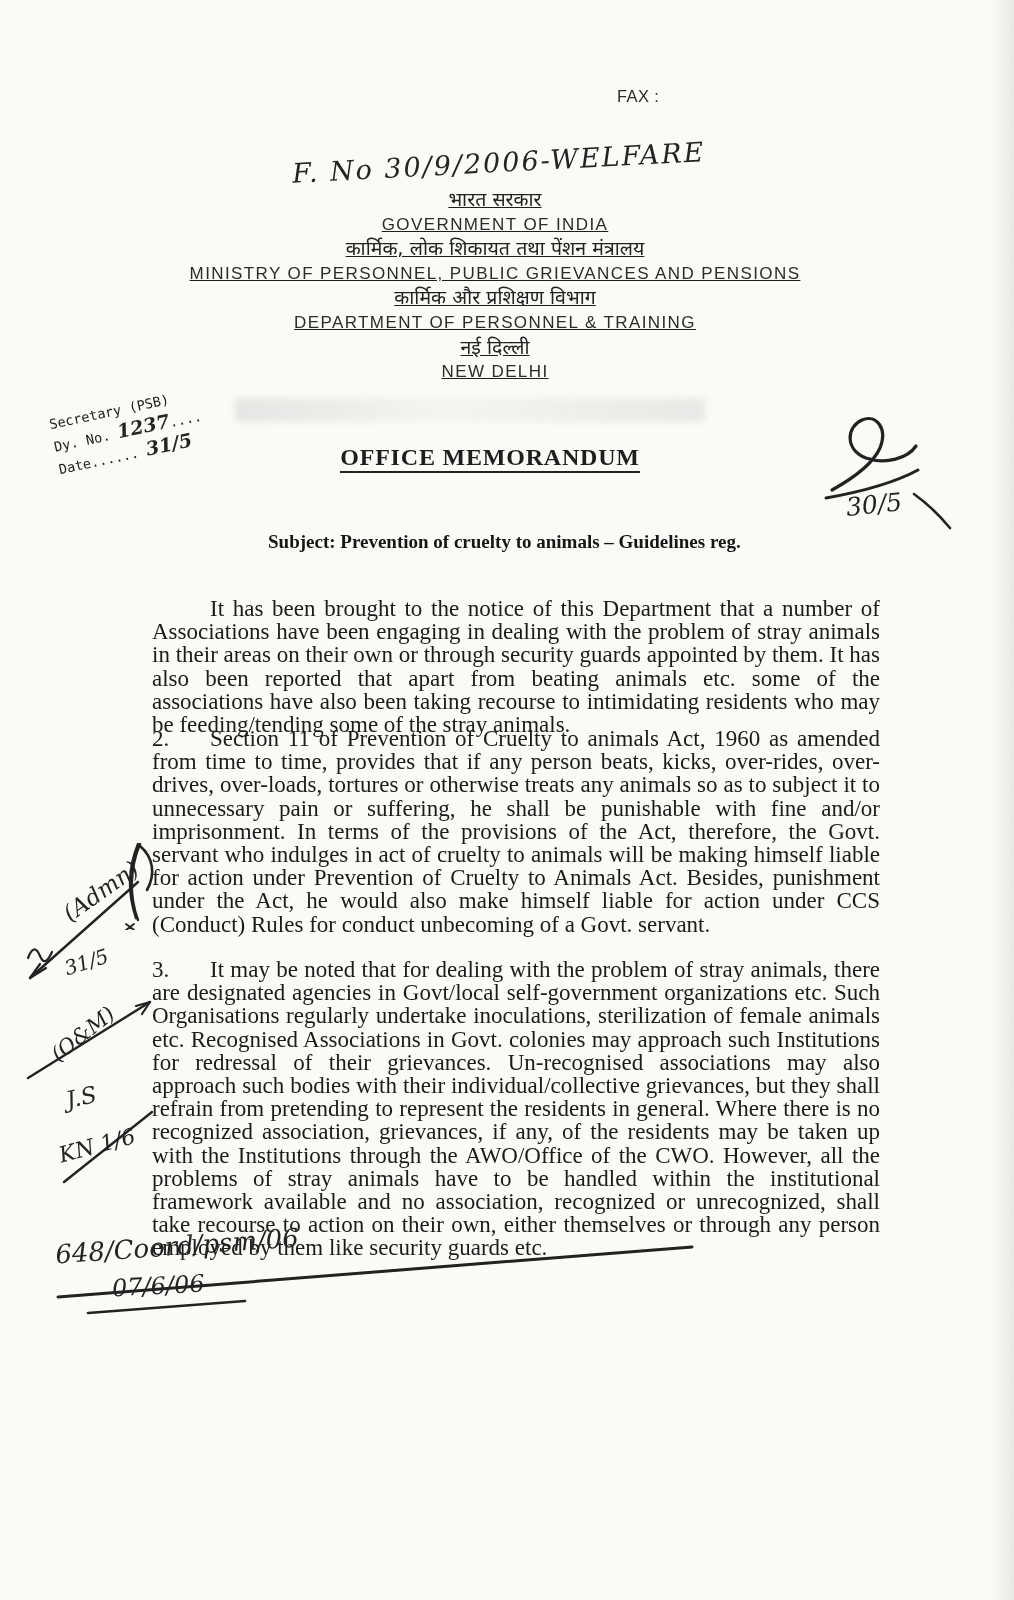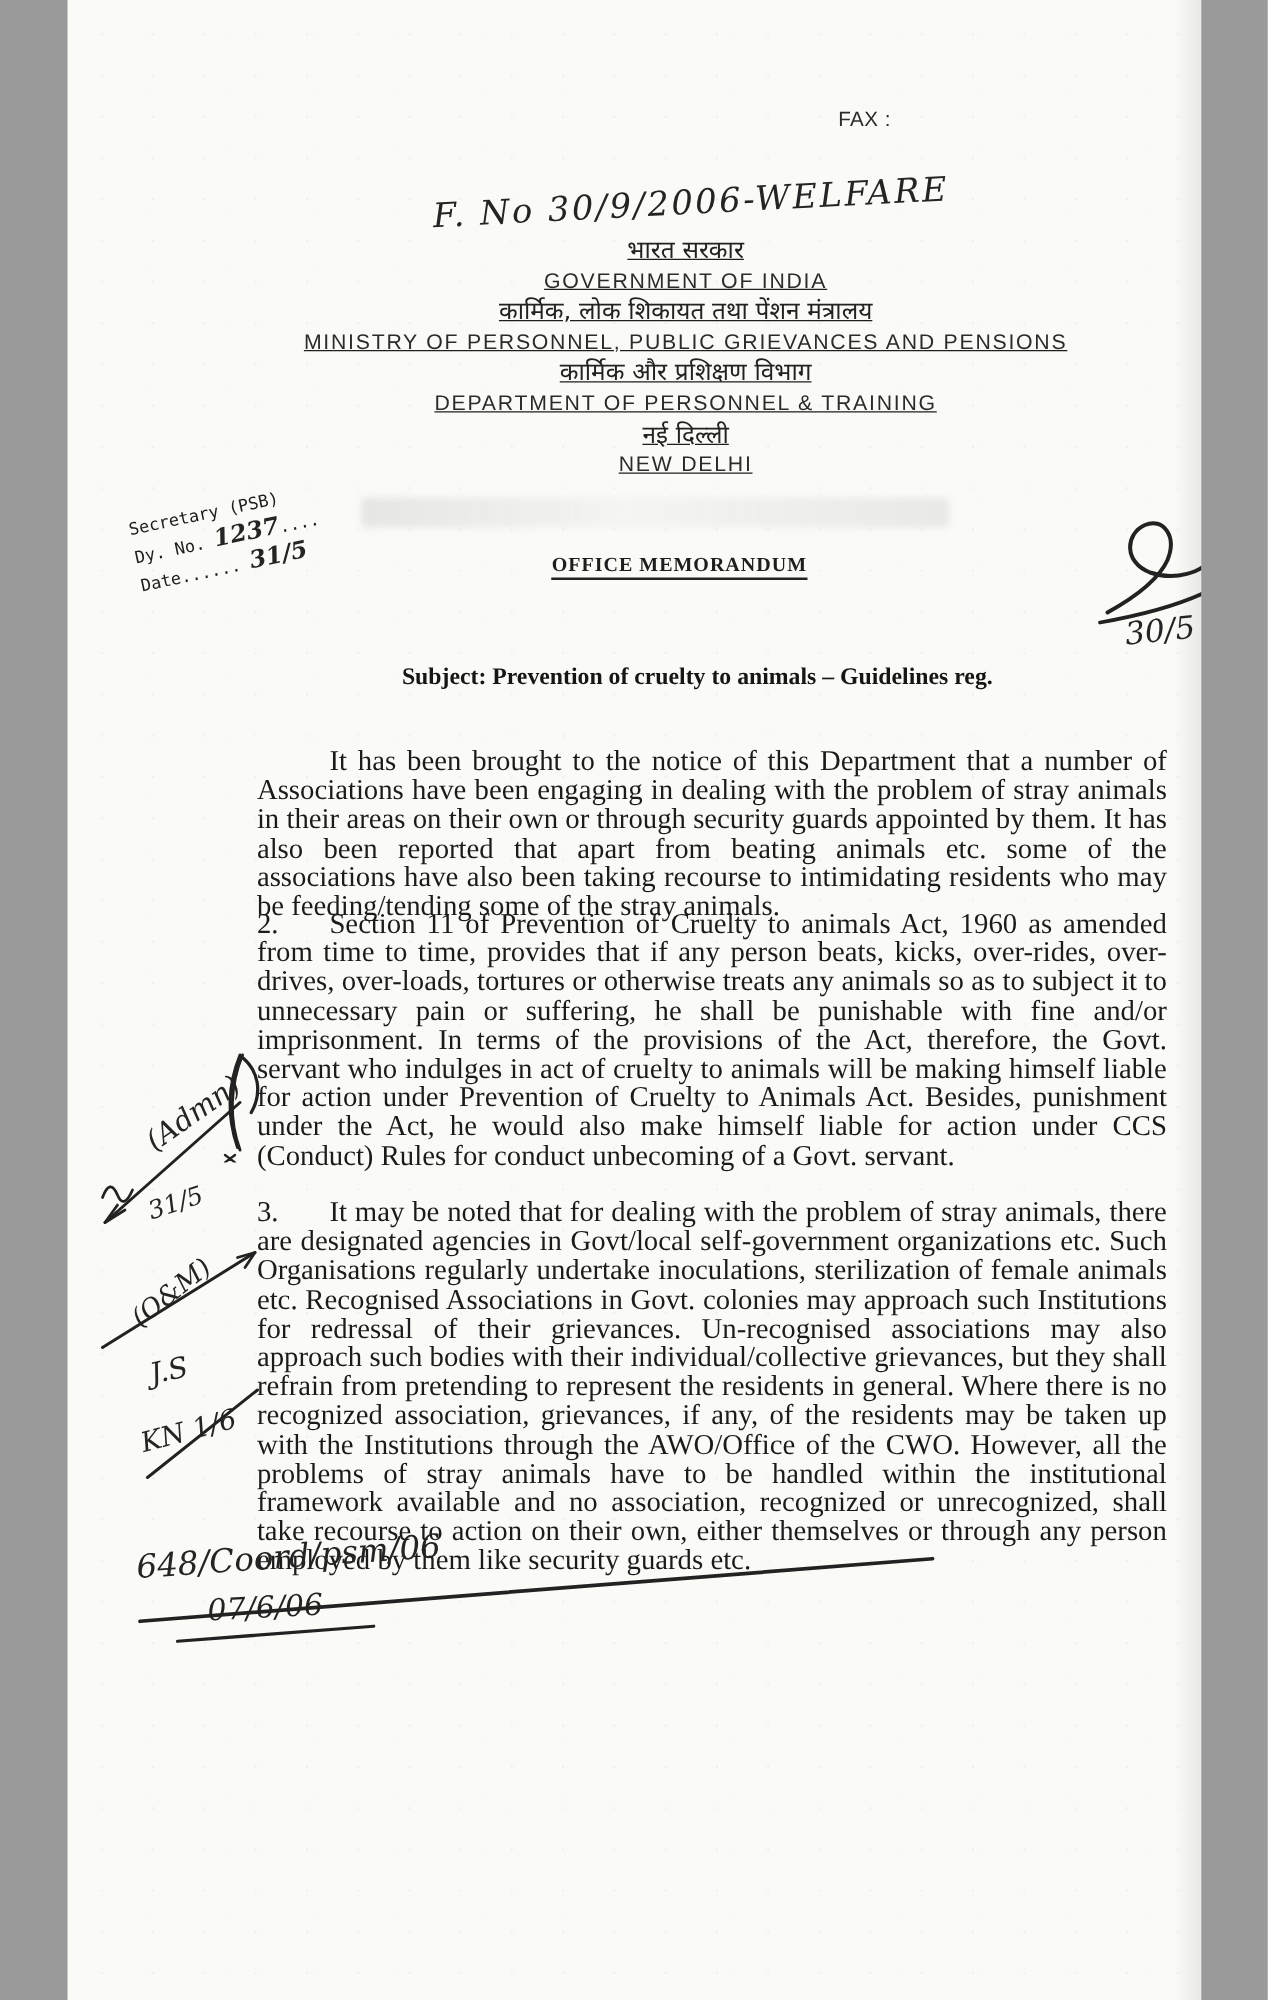--- a/index.html
+++ b/index.html
@@ -1,17 +1,17 @@
 <!DOCTYPE html>
 <html><head>
 <meta charset="utf-8">
 <style>
   html,body { margin:0; padding:0; background:#9a9a9a; }
   .page {
-    position:relative; width:907px; height:1600px; margin:0 auto;
+    position:relative; width:1014px; height:1600px; margin:0 auto;
     background:#fafaf7; overflow:hidden;
     font-family:"Liberation Serif", serif; color:#1e1e1e;
     background-image:
       radial-gradient(rgba(0,0,0,0.05) 0.6px, transparent 1.2px),
       radial-gradient(rgba(0,0,0,0.035) 0.5px, transparent 1px);
     background-size:41px 33px, 67px 47px;
     background-position:7px 11px, 29px 3px;
   }
   .edge-r { position:absolute; right:0; top:0; width:22px; height:100%;
     background:linear-gradient(to right, rgba(0,0,0,0), rgba(0,0,0,0.07)); }
@@ -40,21 +40,21 @@
 
   .addr { position:absolute; top:322px; right:139px; text-align:right;
     font-size:19px; line-height:23.5px; color:#191919; }
 
   
   .stamp { position:absolute; left:52px; top:392px; width:210px; transform:rotate(-12deg);
     font-family:"DejaVu Sans Mono", monospace; font-size:13.5px; line-height:21px; color:#1c1c1c; }
   .stamp .hw { font-size:19px; font-weight:bold; }
 
   .memo-title-wrap { position:absolute; top:444px; left:0; width:980px; text-align:center; }
-  .memo-title { font-weight:bold; font-size:16px; letter-spacing:0.8px;
+  .memo-title { font-weight:bold; font-size:24px; letter-spacing:0.8px;
     border-bottom:2.5px solid #222; padding-bottom:1px;text-align:center; }
 
   .sign { position:absolute; left:818px; top:408px; width:150px; height:130px; }
   .sign-date { position:absolute; left:28px; top:82px; font-size:25px; transform:rotate(-6deg); }
 
   .subject { position:absolute; left:268px; top:531px; width:560px;
     font-weight:bold; font-size:19px; color:#161616; }
 
   .para { position:absolute; left:152px; width:728px; text-align:justify;
     font-size:23px; line-height:23.2px; color:#1b1b1b; }

